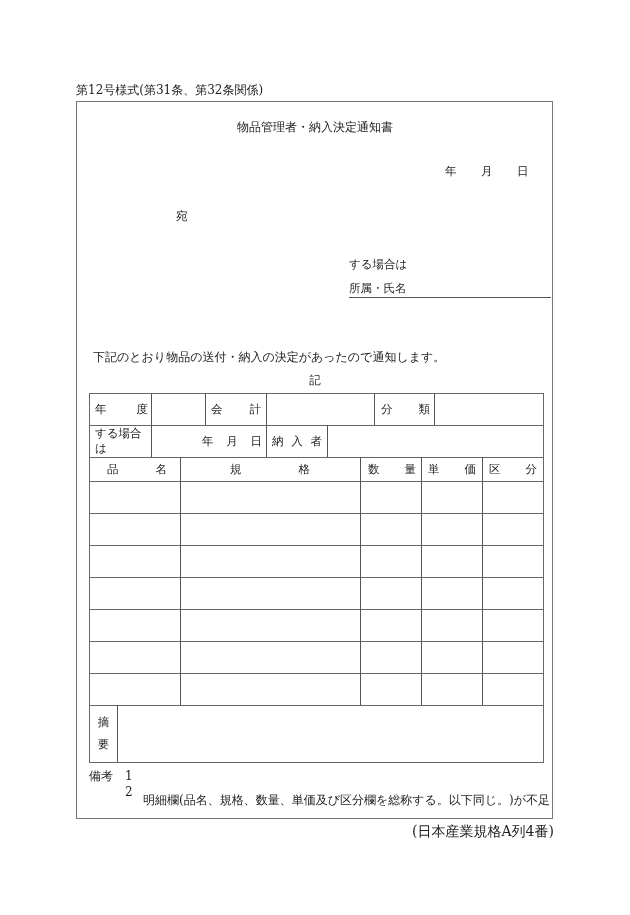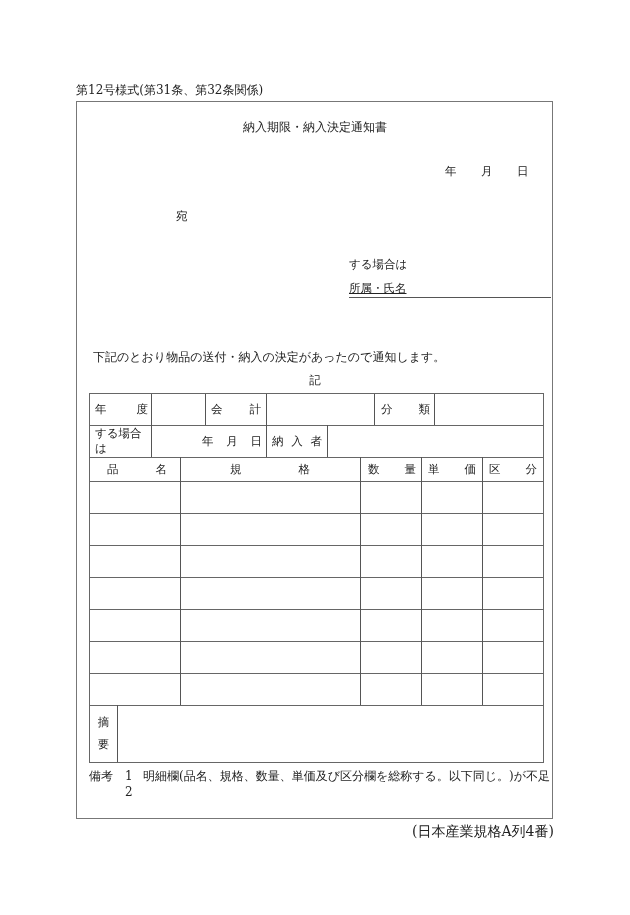--- a/index.html
+++ b/index.html
@@ -7,40 +7,40 @@
     width:630px; height:915px; background:#ffffff; position:relative; overflow:hidden;
     font-family: "DejaVu Serif", "Liberation Serif", serif; color:#222; font-size:11.5px;
   }
   .abs { position:absolute; white-space:nowrap; }
   .form-label { left:76px; top:82px; font-size:12px; }
   .frame { position:absolute; left:76px; top:101px; width:477px; height:718px; border:1.5px solid #777; box-sizing:border-box; }
   .title { left:0; width:630px; top:119px; text-align:center; font-size:12px; }
   .date { top:164px; font-size:11.5px; }
   .addressee { left:176px; top:209px; }
   .manager { left:349px; top:257px; }
-  .affil { left:349px; top:281px; width:202px; border-bottom:1px solid #555; padding-bottom:1px;text-decoration:underline; }
+  .affil { left:349px; top:281px; width:202px; border-bottom:1px solid #555; padding-bottom:1px; }
   .notice { left:93px; top:325px; font-size:12px;margin-top:24px; }
   .ki { left:0; width:630px; text-align:center; top:373px; }
   .tbl { position:absolute; left:89px; top:393px; width:455px; height:370px; border:1.5px solid #666; box-sizing:border-box; }
   .hl { position:absolute; height:0; border-top:1px solid #666; }
   .vl { position:absolute; width:0; border-left:1px solid #555; }
   .cell { position:absolute; display:flex; align-items:center; justify-content:space-between; box-sizing:border-box; font-size:11.5px; }
   .cell span { display:inline-block; }
   .notes { left:89px; top:768px; font-size:12px; line-height:16px; white-space:normal; width:460px; }
   .notes .row { position:relative; white-space:nowrap; }
   .jis { right:76px; top:823px; font-size:14px; }
 </style>
 </head>
 <body>
 
 <div class="abs form-label">第12号様式(第31条、第32条関係)</div>
 
 <div class="frame"></div>
 
-<div class="abs title">納入期限・納入決定通知書</div>
+<div class="abs title">物品管理者・納入決定通知書</div>
 
 <div class="abs date" style="left:445px;">年</div>
 <div class="abs date" style="left:481px;">月</div>
 <div class="abs date" style="left:517px;">日</div>
 
 <div class="abs addressee">宛</div>
 
 <div class="abs manager">する場合は</div>
 <div class="abs affil"><span>所属・氏名</span></div>
 
@@ -139,21 +139,21 @@
     <span>摘</span>
     <span>要</span>
   </div>
   <div style="position:absolute; left:29px; top:312px; width:424px; height:55px;"></div>
 </div>
 
 <div class="abs notes">
   <div class="row">
     <span>備考</span>
     <span style="position:absolute; left:36px;">1</span>
-    <span style="position:absolute; left:54px;">明細欄(品名、規格、数量、単価及び区分欄を総称する。以下同じ。)が不足</span>
+    <span style="position:absolute; left:54px;margin-top:24px;">明細欄(品名、規格、数量、単価及び区分欄を総称する。以下同じ。)が不足</span>
   </div>
   <div class="row">
     <span style="position:absolute; left:36px;">2</span>
     &nbsp;
   </div>
 </div>
 
 <div class="abs jis">(日本産業規格A列4番)</div>
 
 </body></html>

